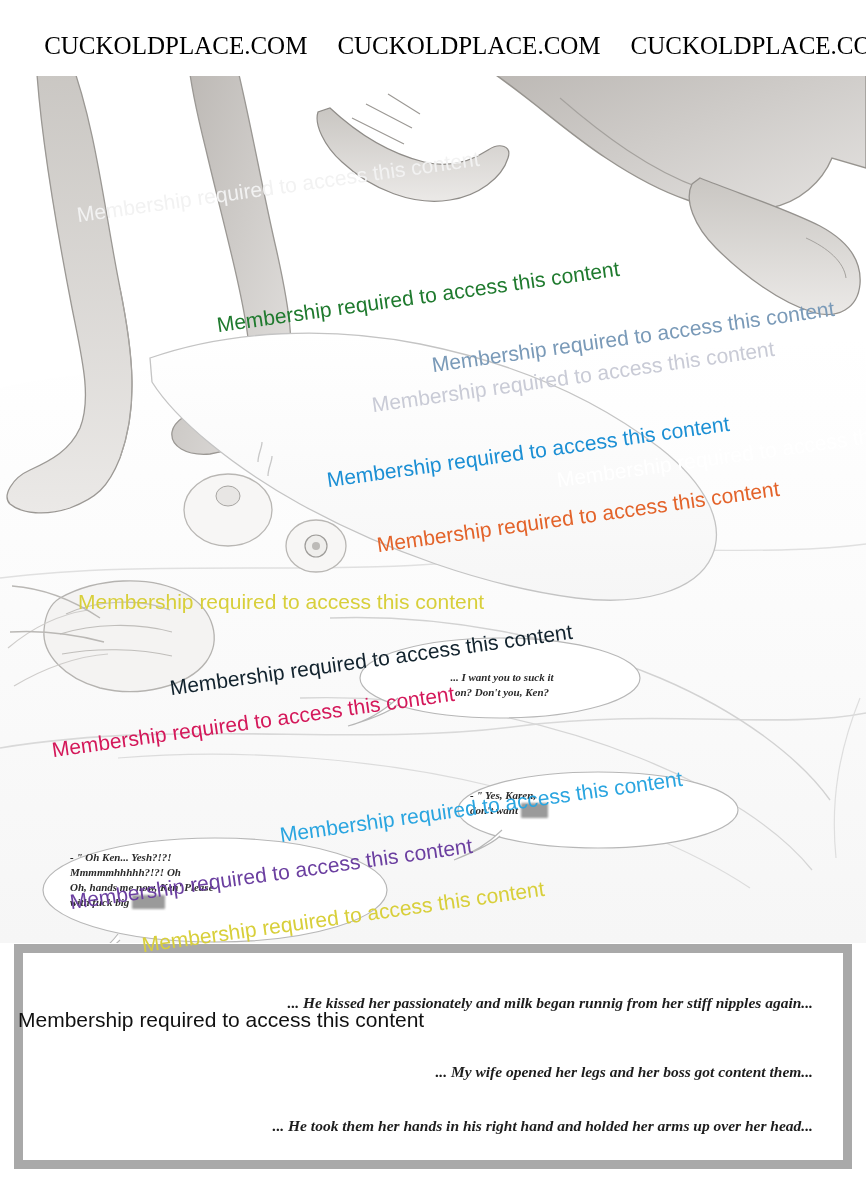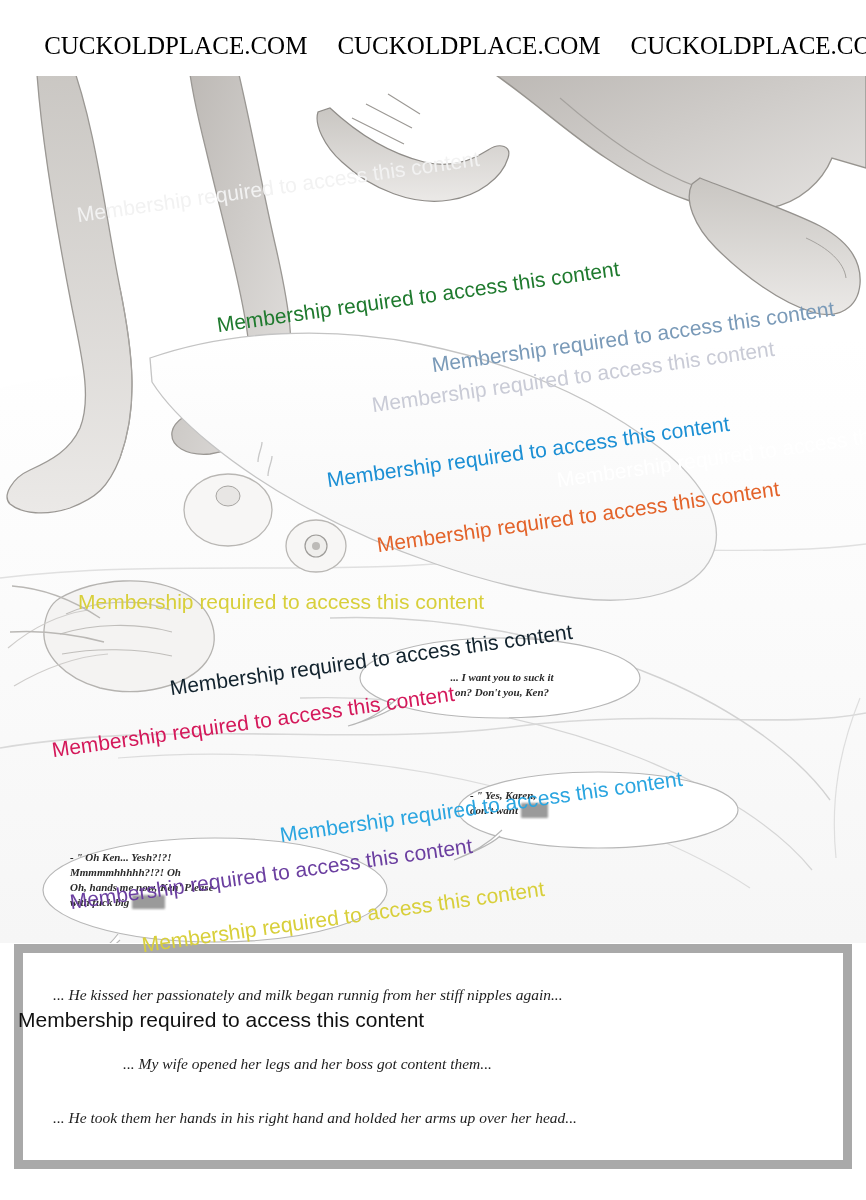--- a/index.html
+++ b/index.html
@@ -89,26 +89,27 @@
   .caption-inner {
     position: absolute;
     inset: 8px;
     background: #ffffff;
     padding: 14px 22px;
     box-sizing: border-box;
   }
   .caption-line {
     font-family: "Liberation Serif", serif;
     font-style: italic;
-    font-weight: normal;
+    font-weight: bold;
     font-size: 15.5px;
     color: #1d1d1d;
     line-height: 1.5;
     filter: blur(0.75px);
-    margin: 8px 0 14px 0;
+    margin: 16px 0 14px 0;
+    text-align: right;
   }
   .caption-line.indent { text-indent: 70px; }
 
   
   .wm {
     position: absolute;
     white-space: nowrap;
     font-family: "Liberation Sans", sans-serif;
     font-weight: 400;
     z-index: 30;

